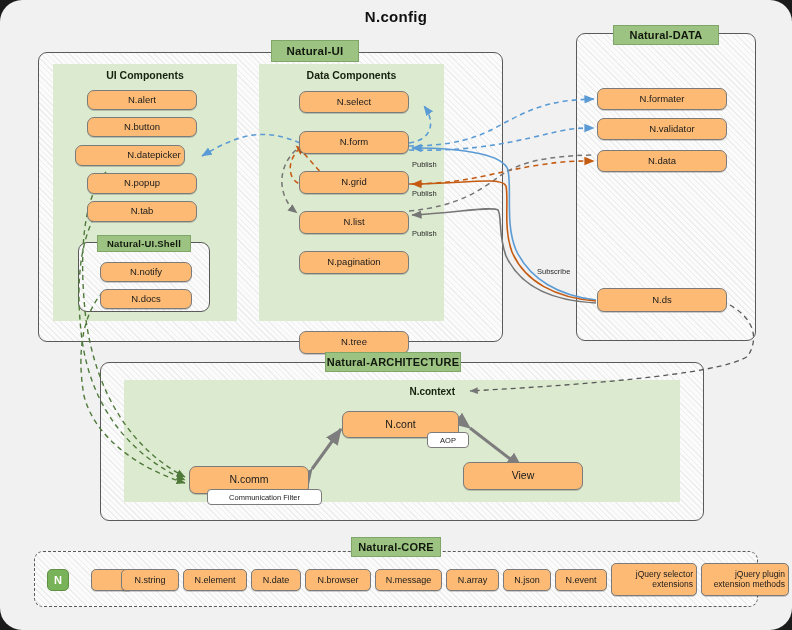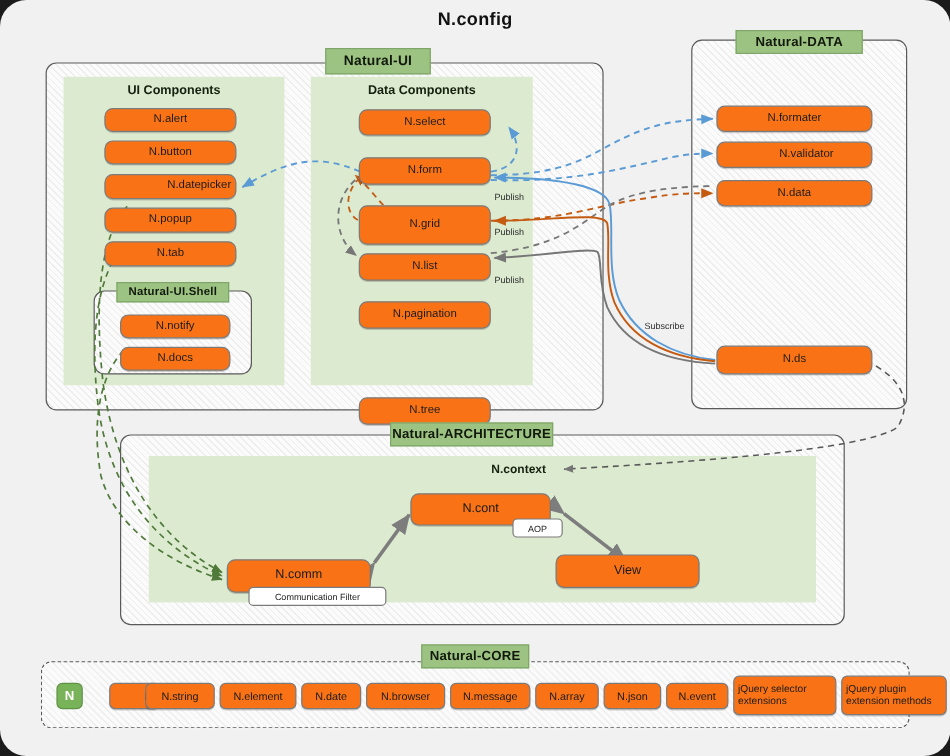--- a/index.html
+++ b/index.html
@@ -37,23 +37,23 @@
     background:#dcead0;
   }
   .panel-title{
     position:absolute;text-align:center;font-weight:bold;
     color:#15210e;z-index:5;white-space:nowrap;
   }
 
   
   .node{
     position:absolute;box-sizing:border-box;
-    background:#f97316;border:1.6px solid #7b7b7b;border-radius:7px;
+    background:#fdba74;border:1.6px solid #7b7b7b;border-radius:7px;
     display:flex;align-items:center;justify-content:center;
-    color:#1a1a1a;text-align:left;line-height:1.12;
+    color:#1a1a1a;text-align:right;line-height:1.12;
     box-shadow:0 1px 0 rgba(0,0,0,.18);
     z-index:6;
   }
   .node.small{border-width:1.3px;border-radius:5px;}
 
   
   .tag{
     position:absolute;box-sizing:border-box;
     background:#fff;border:1.3px solid #7b7b7b;border-radius:4px;
     display:flex;align-items:center;justify-content:center;
@@ -146,35 +146,35 @@
   </svg>
 
   <div class="group" style="left:38px;top:52px;width:465px;height:290px;"></div>
   <div class="group-title" style="left:271px;top:40px;width:88px;height:22px;font-size:11.5px;">Natural-UI</div>
 
   <div class="panel" style="left:53px;top:64px;width:184px;height:257px;"></div>
   <div class="panel-title" style="left:53px;top:69px;width:184px;font-size:10.5px;">UI Components</div>
 
   <div class="node" style="left:87px;top:90px;width:110px;height:20px;font-size:9.5px;">N.alert</div>
   <div class="node" style="left:87px;top:117px;width:110px;height:20px;font-size:9.5px;">N.button</div>
-  <div class="node" style="left:87px;top:145px;width:110px;height:21px;font-size:9.5px;padding-left:48px;">N.datepicker</div>
+  <div class="node" style="left:75px;top:145px;width:110px;height:21px;font-size:9.5px;padding-left:48px;">N.datepicker</div>
   <div class="node" style="left:87px;top:173px;width:110px;height:21px;font-size:9.5px;">N.popup</div>
   <div class="node" style="left:87px;top:201px;width:110px;height:21px;font-size:9.5px;">N.tab</div>
 
   <div class="group" style="left:78px;top:242px;width:132px;height:70px;"></div>
   <div class="group-title" style="left:97px;top:235px;width:94px;height:17px;font-size:9.5px;">Natural-UI.Shell</div>
   <div class="node" style="left:100px;top:262px;width:92px;height:20px;font-size:9.5px;">N.notify</div>
   <div class="node" style="left:100px;top:289px;width:92px;height:20px;font-size:9.5px;">N.docs</div>
 
   <div class="panel" style="left:259px;top:64px;width:185px;height:257px;"></div>
   <div class="panel-title" style="left:259px;top:69px;width:185px;font-size:10.5px;">Data Components</div>
 
   <div class="node" style="left:299px;top:91px;width:110px;height:22px;font-size:9.5px;">N.select</div>
   <div class="node" style="left:299px;top:131px;width:110px;height:23px;font-size:9.5px;">N.form</div>
-  <div class="node" style="left:299px;top:171px;width:110px;height:33px;font-size:9.5px;">N.grid</div>
+  <div class="node" style="left:299px;top:171px;width:110px;height:23px;font-size:9.5px;">N.grid</div>
   <div class="node" style="left:299px;top:211px;width:110px;height:23px;font-size:9.5px;">N.list</div>
   <div class="node" style="left:299px;top:251px;width:110px;height:23px;font-size:9.5px;">N.pagination</div>
   <div class="node" style="left:299px;top:291px;width:110px;height:23px;font-size:9.5px;margin-top:40px;">N.tree</div>
 
   <div class="group" style="left:576px;top:33px;width:180px;height:308px;"></div>
   <div class="group-title" style="left:613px;top:25px;width:106px;height:20px;font-size:11px;">Natural-DATA</div>
 
   <div class="node" style="left:597px;top:88px;width:130px;height:22px;font-size:9.5px;">N.formater</div>
   <div class="node" style="left:597px;top:118px;width:130px;height:22px;font-size:9.5px;padding-left:20px;">N.validator</div>
   <div class="node" style="left:597px;top:150px;width:130px;height:22px;font-size:9.5px;">N.data</div>

